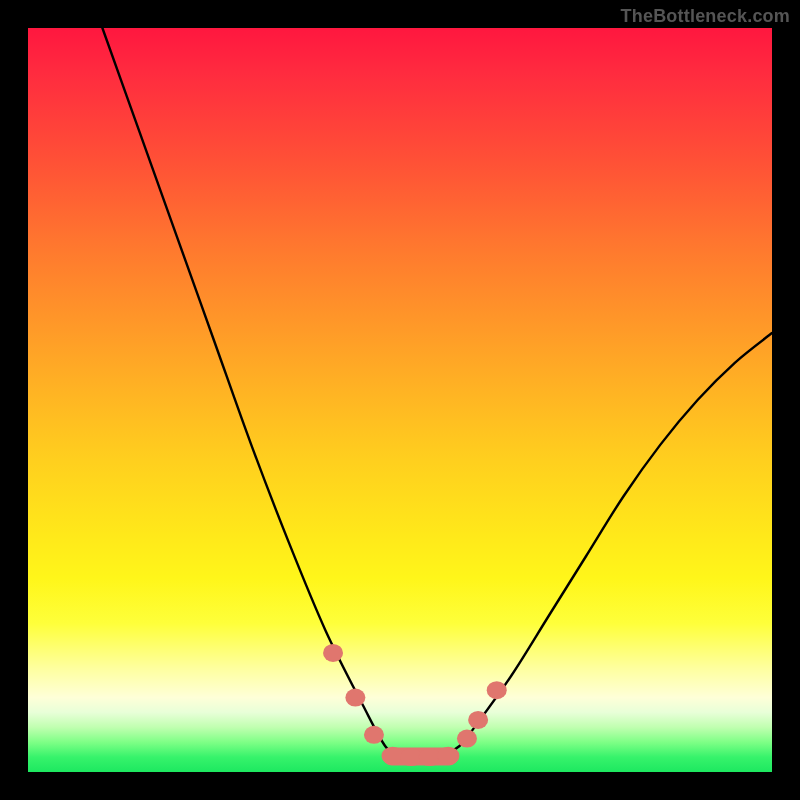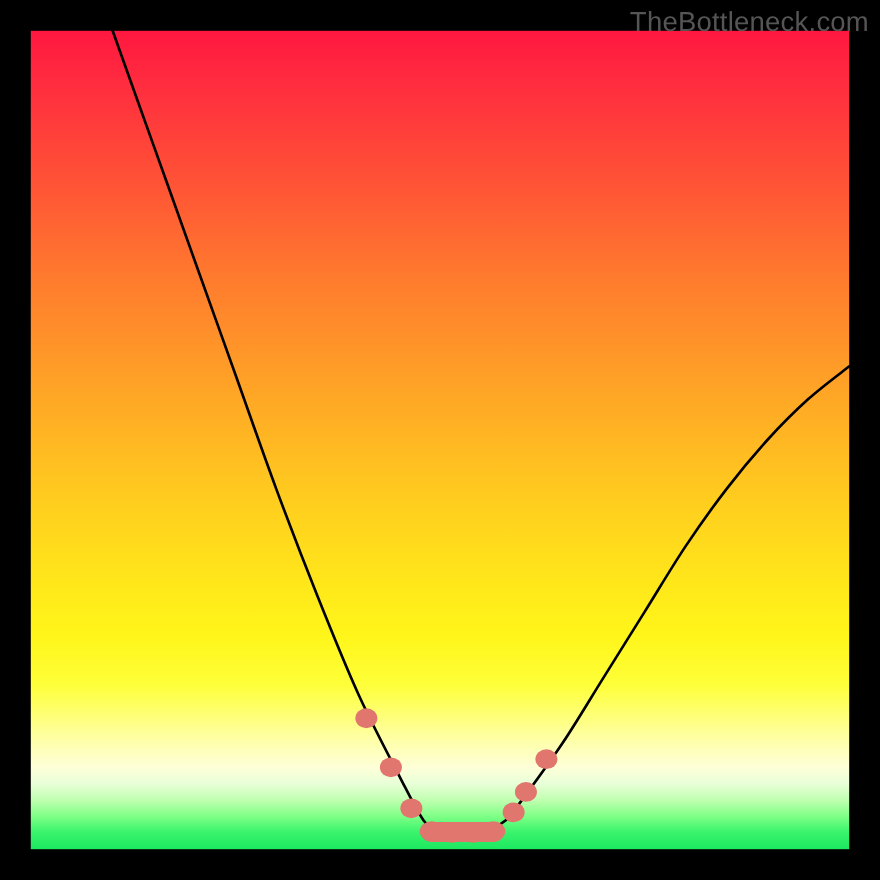--- a/index.html
+++ b/index.html
@@ -44,22 +44,22 @@
       #7eff86 96%,
       #37f36b 98%,
       #1de860 100%
     );
   }
   .watermark {
     position: absolute;
     top: 6px;
     right: 10px;
     color: #555;
-    font-size: 25px;
-    font-weight: 400;
+    font-size: 18px;
+    font-weight: 700;
     letter-spacing: 0.2px;
     user-select: none;
   }
   svg.curve {
     position: absolute;
     left: 0;
     top: 0;
     width: 744px;
     height: 744px;
     overflow: visible;

